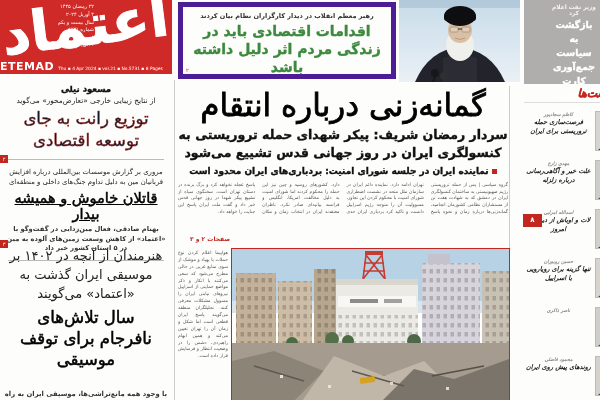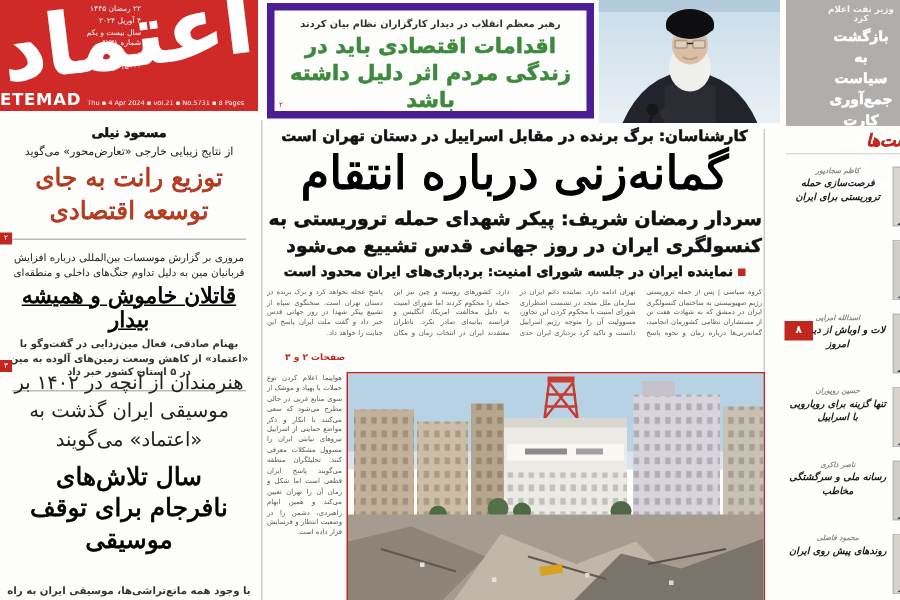--- a/index.html
+++ b/index.html
@@ -37,35 +37,35 @@
   .note-photo{position:absolute;right:2px;top:9px;width:32px;height:38px;outline:1px solid #bbb;}
   .note-text{position:absolute;left:1px;right:38px;top:9px;text-align:center;}
   .note-name{font-size:4.8px;color:#8a8a8a;font-weight:bold;margin-bottom:1px;}
   .note-title{font-size:6.4px;font-weight:bold;color:#1a1a1a;line-height:1.35;}
   .red-tag{position:absolute;left:523px;top:214px;width:19px;height:13px;background:#c2271f;color:#fff;
            font-size:7px;font-weight:bold;text-align:center;line-height:13px;}
   
   .main{position:absolute;left:178px;top:86px;width:330px;}
   .main-kicker{font-size:10px;color:#111;}
   .main-headline{font-size:31px;color:#000;margin-top:1px;letter-spacing:-1px;-webkit-text-stroke:.8px #000;}
-  .main-deck{font-size:12.5px;color:#111;line-height:1.4;margin-top:3px;text-align:right;}
+  .main-deck{font-size:12.5px;color:#111;line-height:1.4;margin-top:3px;}
   .main-bullet{font-size:9px;color:#111;margin-top:5px;}
   .sq{display:inline-block;width:5px;height:5px;background:#c2271f;margin-left:3px;}
   .main-body{position:relative;margin-top:6px;height:42px;overflow:hidden;column-count:4;column-gap:7px;
              font-size:4.6px;color:#555;text-align:justify;line-height:1.45;}
   .pages-link{position:absolute;left:188px;top:235px;font-size:6px;font-weight:bold;color:#c2271f;background:#fdfdfb;padding:0 2px;}
   .side-strip{position:absolute;left:178px;top:250px;width:50px;height:148px;overflow:hidden;
               font-size:4.6px;color:#555;text-align:justify;line-height:1.5;}
   .photo-main{position:absolute;left:231px;top:248px;width:277px;height:152px;border:1px solid #c2271f;}
   
   .lc-divider{position:absolute;left:174px;top:80px;width:1px;height:320px;background:#ccc;}
   .artA{position:absolute;left:2px;top:84px;width:168px;}
   .artA .author{font-size:8.5px;color:#111;}
   .artA .kick{font-size:7.4px;color:#222;margin-top:2px;}
-  .artA .hl{font-size:16.5px;color:#c2410c;line-height:1.35;margin-top:3px;-webkit-text-stroke:.5px #9e2b25;}
+  .artA .hl{font-size:16.5px;color:#0f172a;line-height:1.35;margin-top:3px;-webkit-text-stroke:.5px #9e2b25;}
   .rule{border:none;border-top:1px solid #bbb;margin:6px 6px 0;}
   .artB{position:absolute;left:2px;top:167px;width:168px;}
   .artB .kick{font-size:6.9px;color:#222;line-height:1.45;}
   .artB .hl{font-size:14.5px;color:#000;margin-top:3px;text-decoration:underline;-webkit-text-stroke:.5px #000;}
   .artB .sub{font-size:6.7px;font-weight:bold;color:#333;line-height:1.45;margin-top:3px;}
   .artC{position:absolute;left:2px;top:247px;width:168px;}
   .artC .kick{font-size:13px;color:#222;line-height:1.45;}
   .artC .hl{font-size:16.5px;color:#000;line-height:1.3;margin:3px 8px 0;-webkit-text-stroke:.5px #000;}
   .artC .sub{font-size:6.8px;font-weight:bold;color:#333;line-height:1.45;margin-top:19px;}
   .artC .body{margin-top:4px;height:60px;overflow:hidden;column-count:2;column-gap:6px;
@@ -156,20 +156,24 @@
     <div class="note-item">
       <div class="note-num">۲</div>
       <div class="note-photo">
         <svg width="32" height="38" viewBox="0 0 32 38">
             <rect width="32" height="38" fill="#cfcdc8"></rect>
             <path d="M2,38 Q16,26 30,38 Z" fill="#44444c"></path>
             <ellipse cx="16" cy="15" rx="8" ry="9" fill="#d2ac8e"></ellipse>
             <path d="M8,11 Q16,5 24,11 L24,8 Q16,3 8,8 Z" fill="#8a8a8a"></path>
           </svg>
       </div>
+      <div class="note-text">
+        <div class="note-name">مهدی زارع</div>
+        <div class="note-title">علت خبر و آگاهی‌رسانی درباره زلزله</div>
+      </div>
     </div>
 
     <div class="note-item">
       <div class="note-num">۳</div>
       <div class="note-photo">
         <svg width="32" height="38" viewBox="0 0 32 38">
             <rect width="32" height="38" fill="#d3d0ca"></rect>
             <path d="M2,38 Q16,26 30,38 Z" fill="#32323a"></path>
             <ellipse cx="16" cy="15" rx="8" ry="9" fill="#c8a284"></ellipse>
             <path d="M8,12 Q16,5 24,12 L24,10 Q16,4 8,10 Z" fill="#9b9b9b"></path>
@@ -202,21 +206,20 @@
       <div class="note-photo">
         <svg width="32" height="38" viewBox="0 0 32 38">
             <rect width="32" height="38" fill="#d1cec9"></rect>
             <path d="M2,38 Q16,26 30,38 Z" fill="#46464e"></path>
             <ellipse cx="16" cy="15" rx="8" ry="9" fill="#d2ac8e"></ellipse>
             <path d="M8,12 Q16,6 24,12 L24,10 Q16,5 8,10 Z" fill="#7d7d7d"></path>
           </svg>
       </div>
       <div class="note-text">
         <div class="note-name">ناصر ذاکری</div>
-        <div class="note-title">رسانه ملی و سرگشتگی مخاطب</div>
       </div>
     </div>
 
     <div class="note-item">
       <div class="note-num">۶</div>
       <div class="note-photo">
         <svg width="32" height="38" viewBox="0 0 32 38">
             <rect width="32" height="38" fill="#d6d2cb"></rect>
             <path d="M2,38 Q16,26 30,38 Z" fill="#38383f"></path>
             <ellipse cx="16" cy="15" rx="8" ry="9" fill="#caa486"></ellipse>
@@ -225,21 +228,20 @@
       </div>
       <div class="note-text">
         <div class="note-name">محمود فاضلی</div>
         <div class="note-title">روندهای پیش روی ایران</div>
       </div>
     </div>
   </div>
   <div class="red-tag">۸</div>
 
   <div class="main c">
-    <div class="main-kicker heavy">کارشناسان: برگ برنده در مقابل اسراییل در دستان تهران است</div>
     <div class="main-headline">گمانه‌زنی درباره انتقام</div>
     <div class="main-deck heavy">سردار رمضان شریف: پیکر شهدای حمله تروریستی به کنسولگری ایران در روز جهانی قدس تشییع می‌شود</div>
     <div class="main-bullet heavy">
       <span class="sq"></span><span>نماینده ایران در جلسه شورای امنیت: بردباری‌های ایران محدود است</span>
     </div>
     <div class="main-body">گروه سیاسی | پس از حمله تروریستی رژیم صهیونیستی به ساختمان کنسولگری ایران در دمشق که به شهادت هفت تن از مستشاران نظامی کشورمان انجامید، گمانه‌زنی‌ها درباره زمان و نحوه پاسخ تهران ادامه دارد. نماینده دائم ایران در سازمان ملل متحد در نشست اضطراری شورای امنیت با محکوم کردن این تجاوز، مسوولیت آن را متوجه رژیم اسراییل دانست و تاکید کرد بردباری ایران حدی دارد. کشورهای روسیه و چین نیز این حمله را محکوم کردند اما شورای امنیت به دلیل مخالفت امریکا، انگلیس و فرانسه بیانیه‌ای صادر نکرد. ناظران معتقدند ایران در انتخاب زمان و مکان پاسخ عجله نخواهد کرد و برگ برنده در دستان تهران است. سخنگوی سپاه از تشییع پیکر شهدا در روز جهانی قدس خبر داد و گفت ملت ایران پاسخ این جنایت را خواهد داد.</div>
   </div>
   <div class="pages-link">صفحات ۲ و ۳</div>
   <div class="side-strip">هواپیما اعلام کردن نوع حملات با پهپاد و موشک از سوی منابع غربی در حالی مطرح می‌شود که سعی می‌کنند با انکار و ذکر مواضع حمایتی از اسراییل نیروهای نیابتی ایران را مسوول مشکلات معرفی کنند. تحلیلگران منطقه می‌گویند پاسخ ایران قطعی است اما شکل و زمان آن را تهران تعیین می‌کند و همین ابهام راهبردی، دشمن را در وضعیت انتظار و فرسایش قرار داده است.</div>
 

